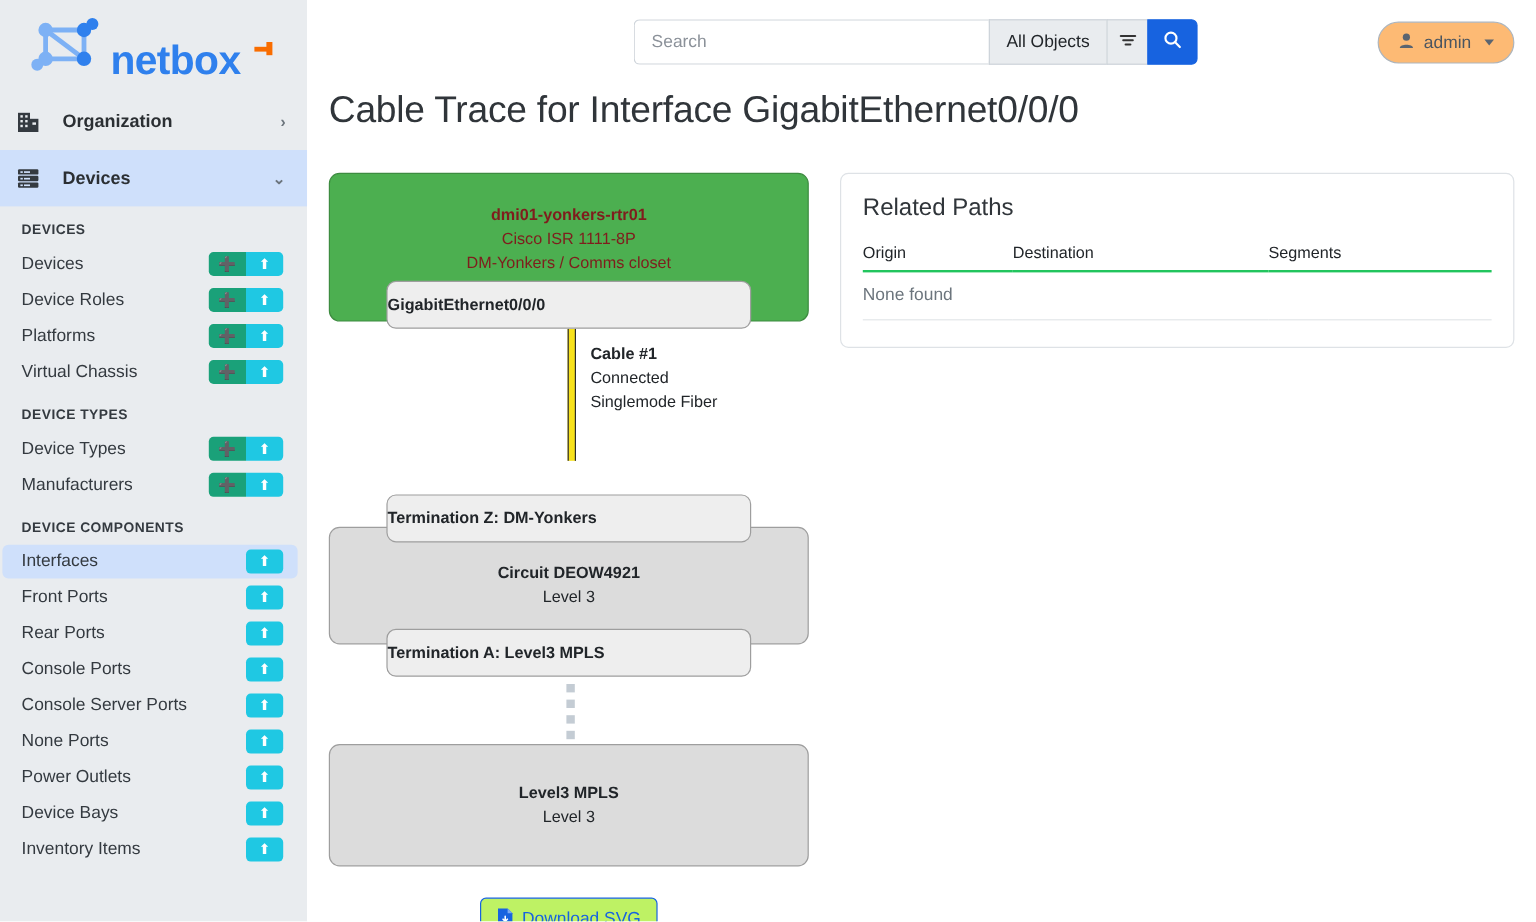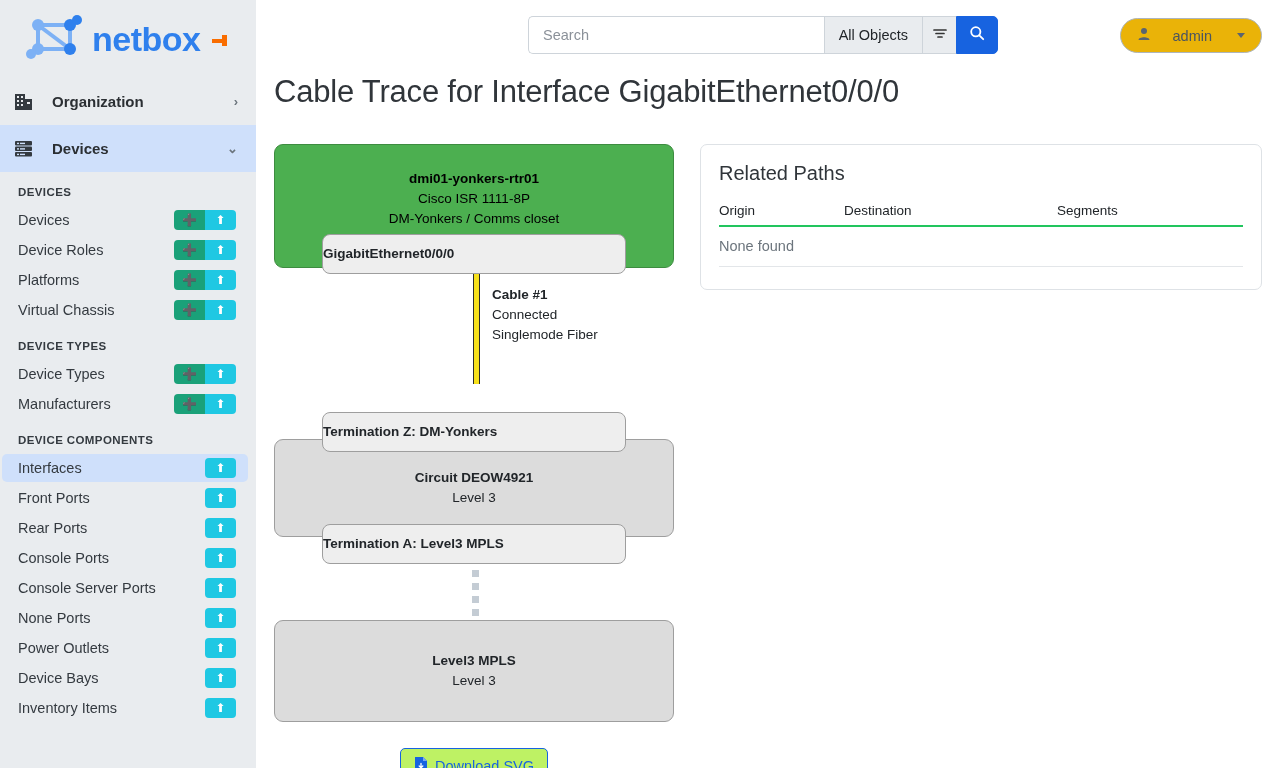--- a/index.html
+++ b/index.html
@@ -19,21 +19,21 @@
     background: #e9ecef;
     overflow: hidden;
     position: relative;
   }
   .brand {
     height: 78px;
     display: flex; align-items: center;
     padding: 0 16px 0 26px;
     position: relative;
   }
-  .brand-logo { display: flex; align-items: center; gap: 8px; }
+  .brand-logo { display: flex; align-items: flex-end; gap: 8px; }
   .brand-word {
     font-size: 34px; font-weight: 700; color: #2f80ed;
     letter-spacing: -0.5px; line-height: 1;
   }
   .pin-icon {
     position: absolute; right: 28px; top: 33px;
     color: #f96d00;
   }
   .nav-group {
     display: flex; align-items: center;
@@ -122,23 +122,23 @@
   }
   .search-btn {
     width: 42px; background: #1763e0; border: 1px solid #1763e0;
     border-radius: 0 5px 5px 0;
     display: flex; align-items: center; justify-content: center;
     cursor: pointer; color: #fff;
   }
   .user-btn {
     position: absolute; right: 18px; top: 18px;
     height: 35px; padding: 0 16px;
-    display: flex; align-items: center; gap: 22px;
+    display: flex; align-items: center; gap: 8px;
     border: 1px solid #adb5bd; border-radius: 18px;
-    background: #eab308; color: #4a5560; font-size: 14.5px;
+    background: #fdba74; color: #4a5560; font-size: 14.5px;
     cursor: pointer;
   }
   .caret-dn {
     width: 0; height: 0; margin-left: 3px;
     border-left: 4.5px solid transparent;
     border-right: 4.5px solid transparent;
     border-top: 5.5px solid #5a6470;
   }
 
   .page-title {
@@ -152,21 +152,21 @@
   
   .trace { width: 400px; position: relative; }
   .node {
     border-radius: 9px;
     text-align: center;
     position: relative;
   }
   .node-device {
     background: #4caf50;
     border: 1px solid #3d8c40;
-    color: #000000;
+    color: #7f1d1d;
     padding: 24px 12px 38px 12px;
     min-height: 104px;
   }
   .node-device .n1 { font-size: 13.5px; font-weight: 700; line-height: 20px; }
   .node-device .n2 { font-size: 13.5px; font-weight: 400; line-height: 20px; }
   .node-device .n3 { font-size: 13.5px; font-weight: 400; line-height: 20px; }
 
   .node-term {
     background: #eeeeee;
     border: 1px solid #9e9e9e;

